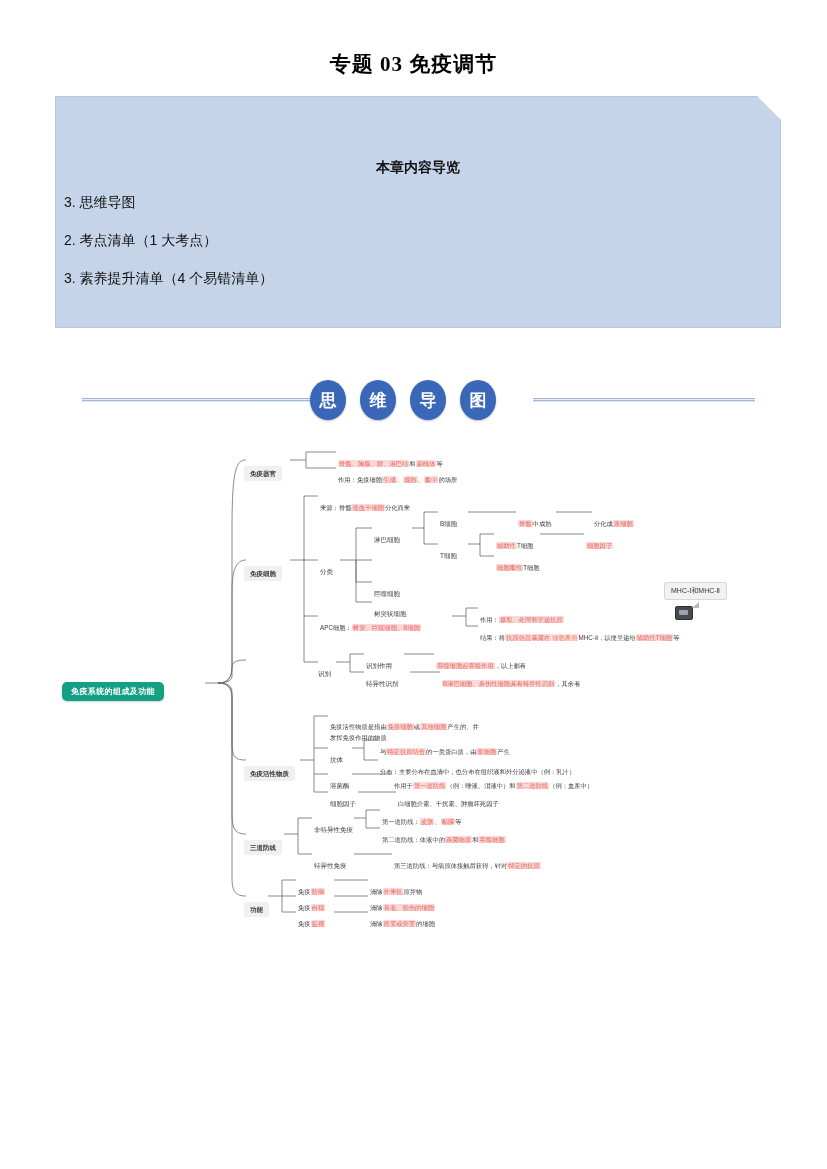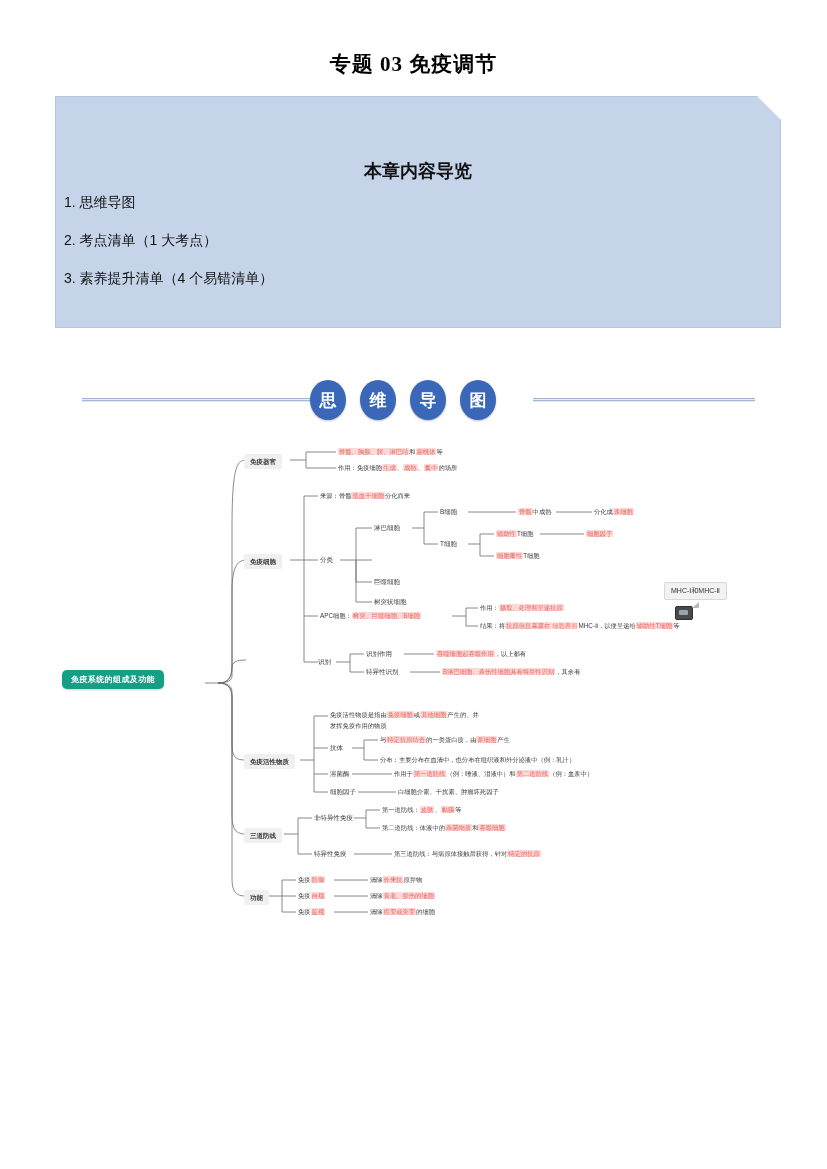--- a/index.html
+++ b/index.html
@@ -16,21 +16,21 @@
   .overview-box{
     position:absolute;left:55px;top:96px;width:726px;height:232px;
     background:#c6d4ea;
     border:1px solid #b7c6df;
     box-sizing:border-box;
     -webkit-clip-path:polygon(0 0, calc(100% - 24px) 0, 100% 24px, 100% 100%, 0 100%);
     clip-path:polygon(0 0, calc(100% - 24px) 0, 100% 24px, 100% 100%, 0 100%);
   }
   .overview-heading{
     position:absolute;left:0;top:62px;width:100%;text-align:center;
-    font-size:18px;font-weight:bold;color:#111;
+    font-size:14px;font-weight:bold;color:#111;
   }
   .overview-list{position:absolute;left:8px;top:96px;width:600px;}
   .overview-item{font-size:14px;color:#111;line-height:19px;margin-bottom:19px;}
 
   
   .banner{position:absolute;left:0;top:372px;width:827px;height:56px;}
   .banner .rule{
     position:absolute;top:26px;height:4px;
     background:linear-gradient(to bottom,#7d9ac6 0%,#ffffff 45%,#9db4d6 60%,#ffffff 100%);
   }
@@ -43,21 +43,21 @@
     display:flex;align-items:center;justify-content:center;
     color:#ffffff;font-size:17px;font-weight:bold;
     font-family:"Liberation Serif","DejaVu Serif",serif;
     box-shadow:0 1px 2px rgba(0,0,0,.25);
   }
 
   
   .mindmap{position:absolute;left:0;top:430px;width:827px;height:520px;}
   .mindmap svg{position:absolute;left:0;top:0;}
 
-  .node{position:absolute;white-space:nowrap;font-size:6.5px;line-height:9px;}
+  .node{position:absolute;white-space:nowrap;font-size:6.5px;line-height:9px;margin-top:12px;}
 
   
   .n-root{
     background:#13a085;color:#ffffff;border-radius:5px;
     padding:5px 9px;font-size:8px;font-weight:bold;letter-spacing:.4px;
     box-shadow:0 1px 2px rgba(0,0,0,.18);
   }
   
   .n-l1{
     background:#f0f0f0;color:#3a3a3a;border-radius:2px;
@@ -90,21 +90,21 @@
   }
 </style>
 </head>
 <body>
 
 <div class="page-title">专题 03  免疫调节</div>
 
 <div class="overview-box">
   <div class="overview-heading">本章内容导览</div>
   <div class="overview-list">
-    <div class="overview-item">1. 思维导图</div>
+    <div class="overview-item">3. 思维导图</div>
     <div class="overview-item">2. 考点清单（1 大考点）</div>
     <div class="overview-item">3. 素养提升清单（4 个易错清单）</div>
   </div>
 </div>
 
 <div class="banner">
   <div class="rule left"></div>
   <div class="rule right"></div>
   <div class="circles">
     <div class="circle">思</div>

